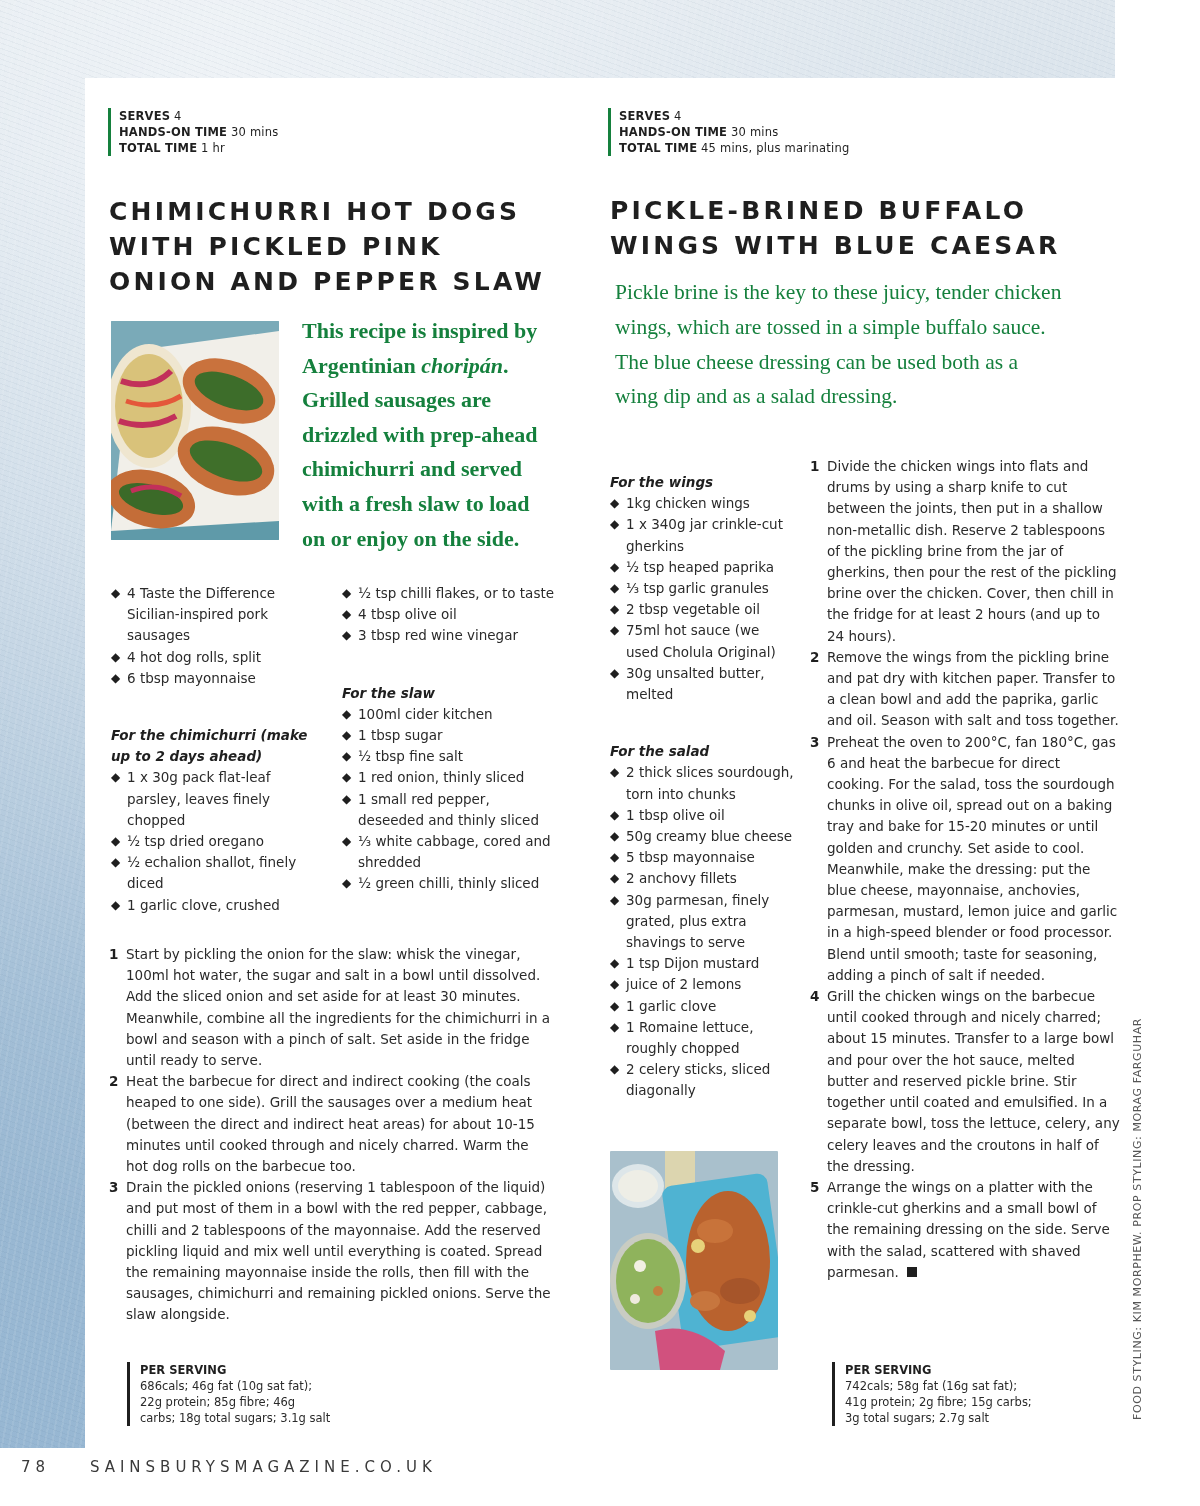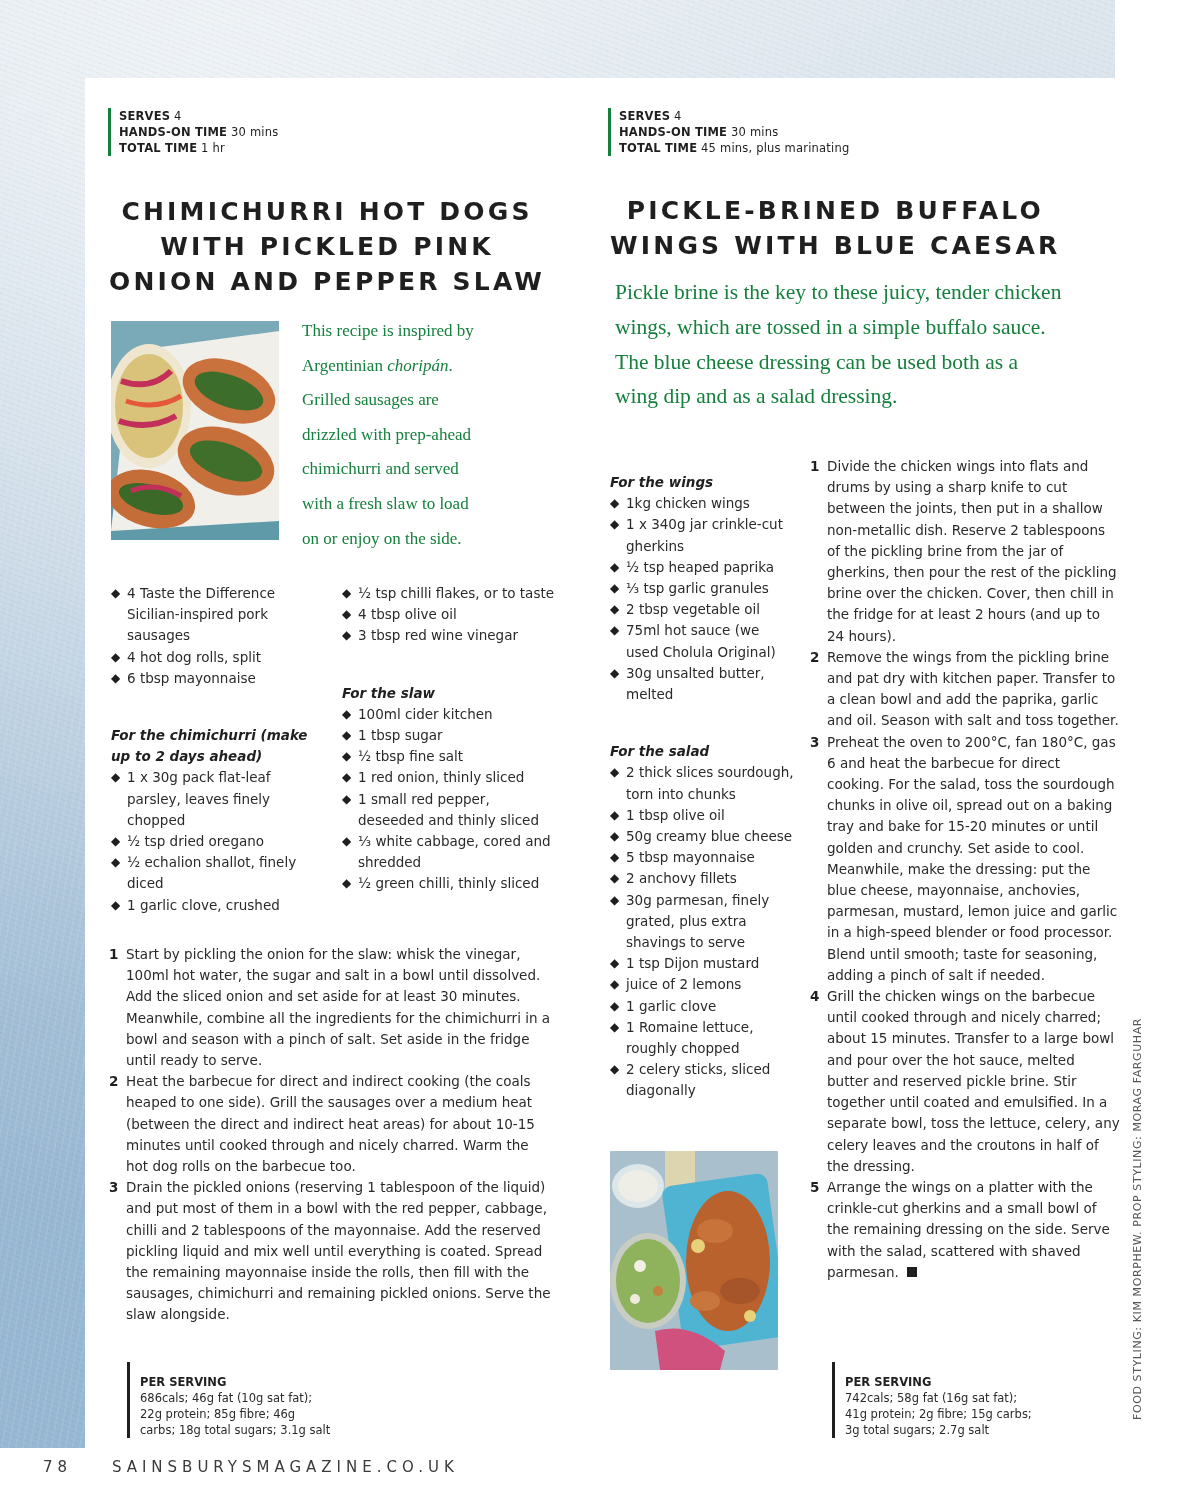--- a/index.html
+++ b/index.html
@@ -30,21 +30,21 @@
   .meta {
     position: absolute; border-left: 3px solid #15803d; padding-left: 8px;
     font-size: 11.5px; line-height: 16px; letter-spacing: 0.2px;
   }
   .meta b { font-weight: bold; }
   .meta span.v { font-weight: normal; }
 
   .title {
     position: absolute; margin: 0;
     font-family: "DejaVu Sans", sans-serif; font-weight: bold;
-    font-size: 25px; line-height: 35px; letter-spacing: 3.2px; color: #1f1f1f; text-align: center;
+    font-size: 25px; line-height: 35px; letter-spacing: 3.2px; color: #1f1f1f;
   }
   .intro {
     position: absolute; margin: 4px;
     font-family: "Liberation Serif", serif; color: #15803d;
   }
   .intro em { font-style: italic; text-align: right; }
 
   .photo {
     position: absolute; overflow: hidden; border-radius: 1px;
   }
@@ -63,24 +63,24 @@
   .method { position: absolute; font-size: 13.5px; line-height: 21.2px; color: #2a2a2a; }
   .method ol { list-style: none; margin: 0; padding: 0; }
   .method li { position: relative; padding-left: 17px; }
   .method li .num { position: absolute; left: 0; top: 0; font-weight: bold; color: #1f1f1f; }
   .method .end-mark { display: inline-block; width: 10px; height: 10px; background: #1f1f1f; margin-left: 8px; vertical-align: 0px; }
 
   .nutrition {
     position: absolute; border-left: 3px solid #1f1f1f; padding-left: 10px;
     font-size: 11.5px; line-height: 16px; color: #2a2a2a;
   }
-  .nutrition .head { font-weight: bold; color: #1f1f1f; margin-top: 12px; }
+  .nutrition .head { font-weight: bold; color: #1f1f1f; }
 
   .footer {
-    position: absolute; left: 43px; top: 1458px; font-size: 15px; letter-spacing: 5px; color: #3a3a3a;
+    position: absolute; left: 21px; top: 1458px; font-size: 15px; letter-spacing: 5px; color: #3a3a3a;
   }
   .footer .page-num { margin-right: 30px; }
 
   .credit {
     position: absolute; left: 1131px; top: 1420px; transform-origin: 0 0; transform: rotate(-90deg);
     font-size: 11px; letter-spacing: 0.6px; color: #555; white-space: nowrap;
   }
 </style>
 </head>
 <body>
@@ -114,21 +114,21 @@
     <ellipse cx="118" cy="70" rx="48" ry="30" transform="rotate(20 118 70)" fill="#c9723d"></ellipse>
     <ellipse cx="118" cy="70" rx="36" ry="16" transform="rotate(20 118 70)" fill="#3d6d2a"></ellipse>
     <ellipse cx="115" cy="140" rx="50" ry="32" transform="rotate(20 115 140)" fill="#c66f3a"></ellipse>
     <ellipse cx="115" cy="140" rx="38" ry="17" transform="rotate(20 115 140)" fill="#3f6f2a"></ellipse>
     <ellipse cx="40" cy="178" rx="45" ry="28" transform="rotate(15 40 178)" fill="#c46d38"></ellipse>
     <ellipse cx="40" cy="178" rx="33" ry="14" transform="rotate(15 40 178)" fill="#3b6a28"></ellipse>
     <path d="M20 170 Q45 160 70 175" stroke="#c2305a" stroke-width="5" fill="none"></path>
   </svg>
 </div>
 
-<div class="intro" style="left:298px; top:310px; width:250px; font-size:17px; line-height:34.6px;">
+<div class="intro" style="left:298px; top:310px; width:250px; font-size:22px; line-height:34.6px;font-weight:bold;">
   <div>This recipe is inspired by</div>
   <div><span>Argentinian </span><em>choripán</em><span>.</span></div>
   <div>Grilled sausages are</div>
   <div>drizzled with prep-ahead</div>
   <div>chimichurri and served</div>
   <div>with a fresh slaw to load</div>
   <div>on or enjoy on the side.</div>
 </div>
 
 <div class="ing-col" style="left:111px; top:583px; width:210px;">

